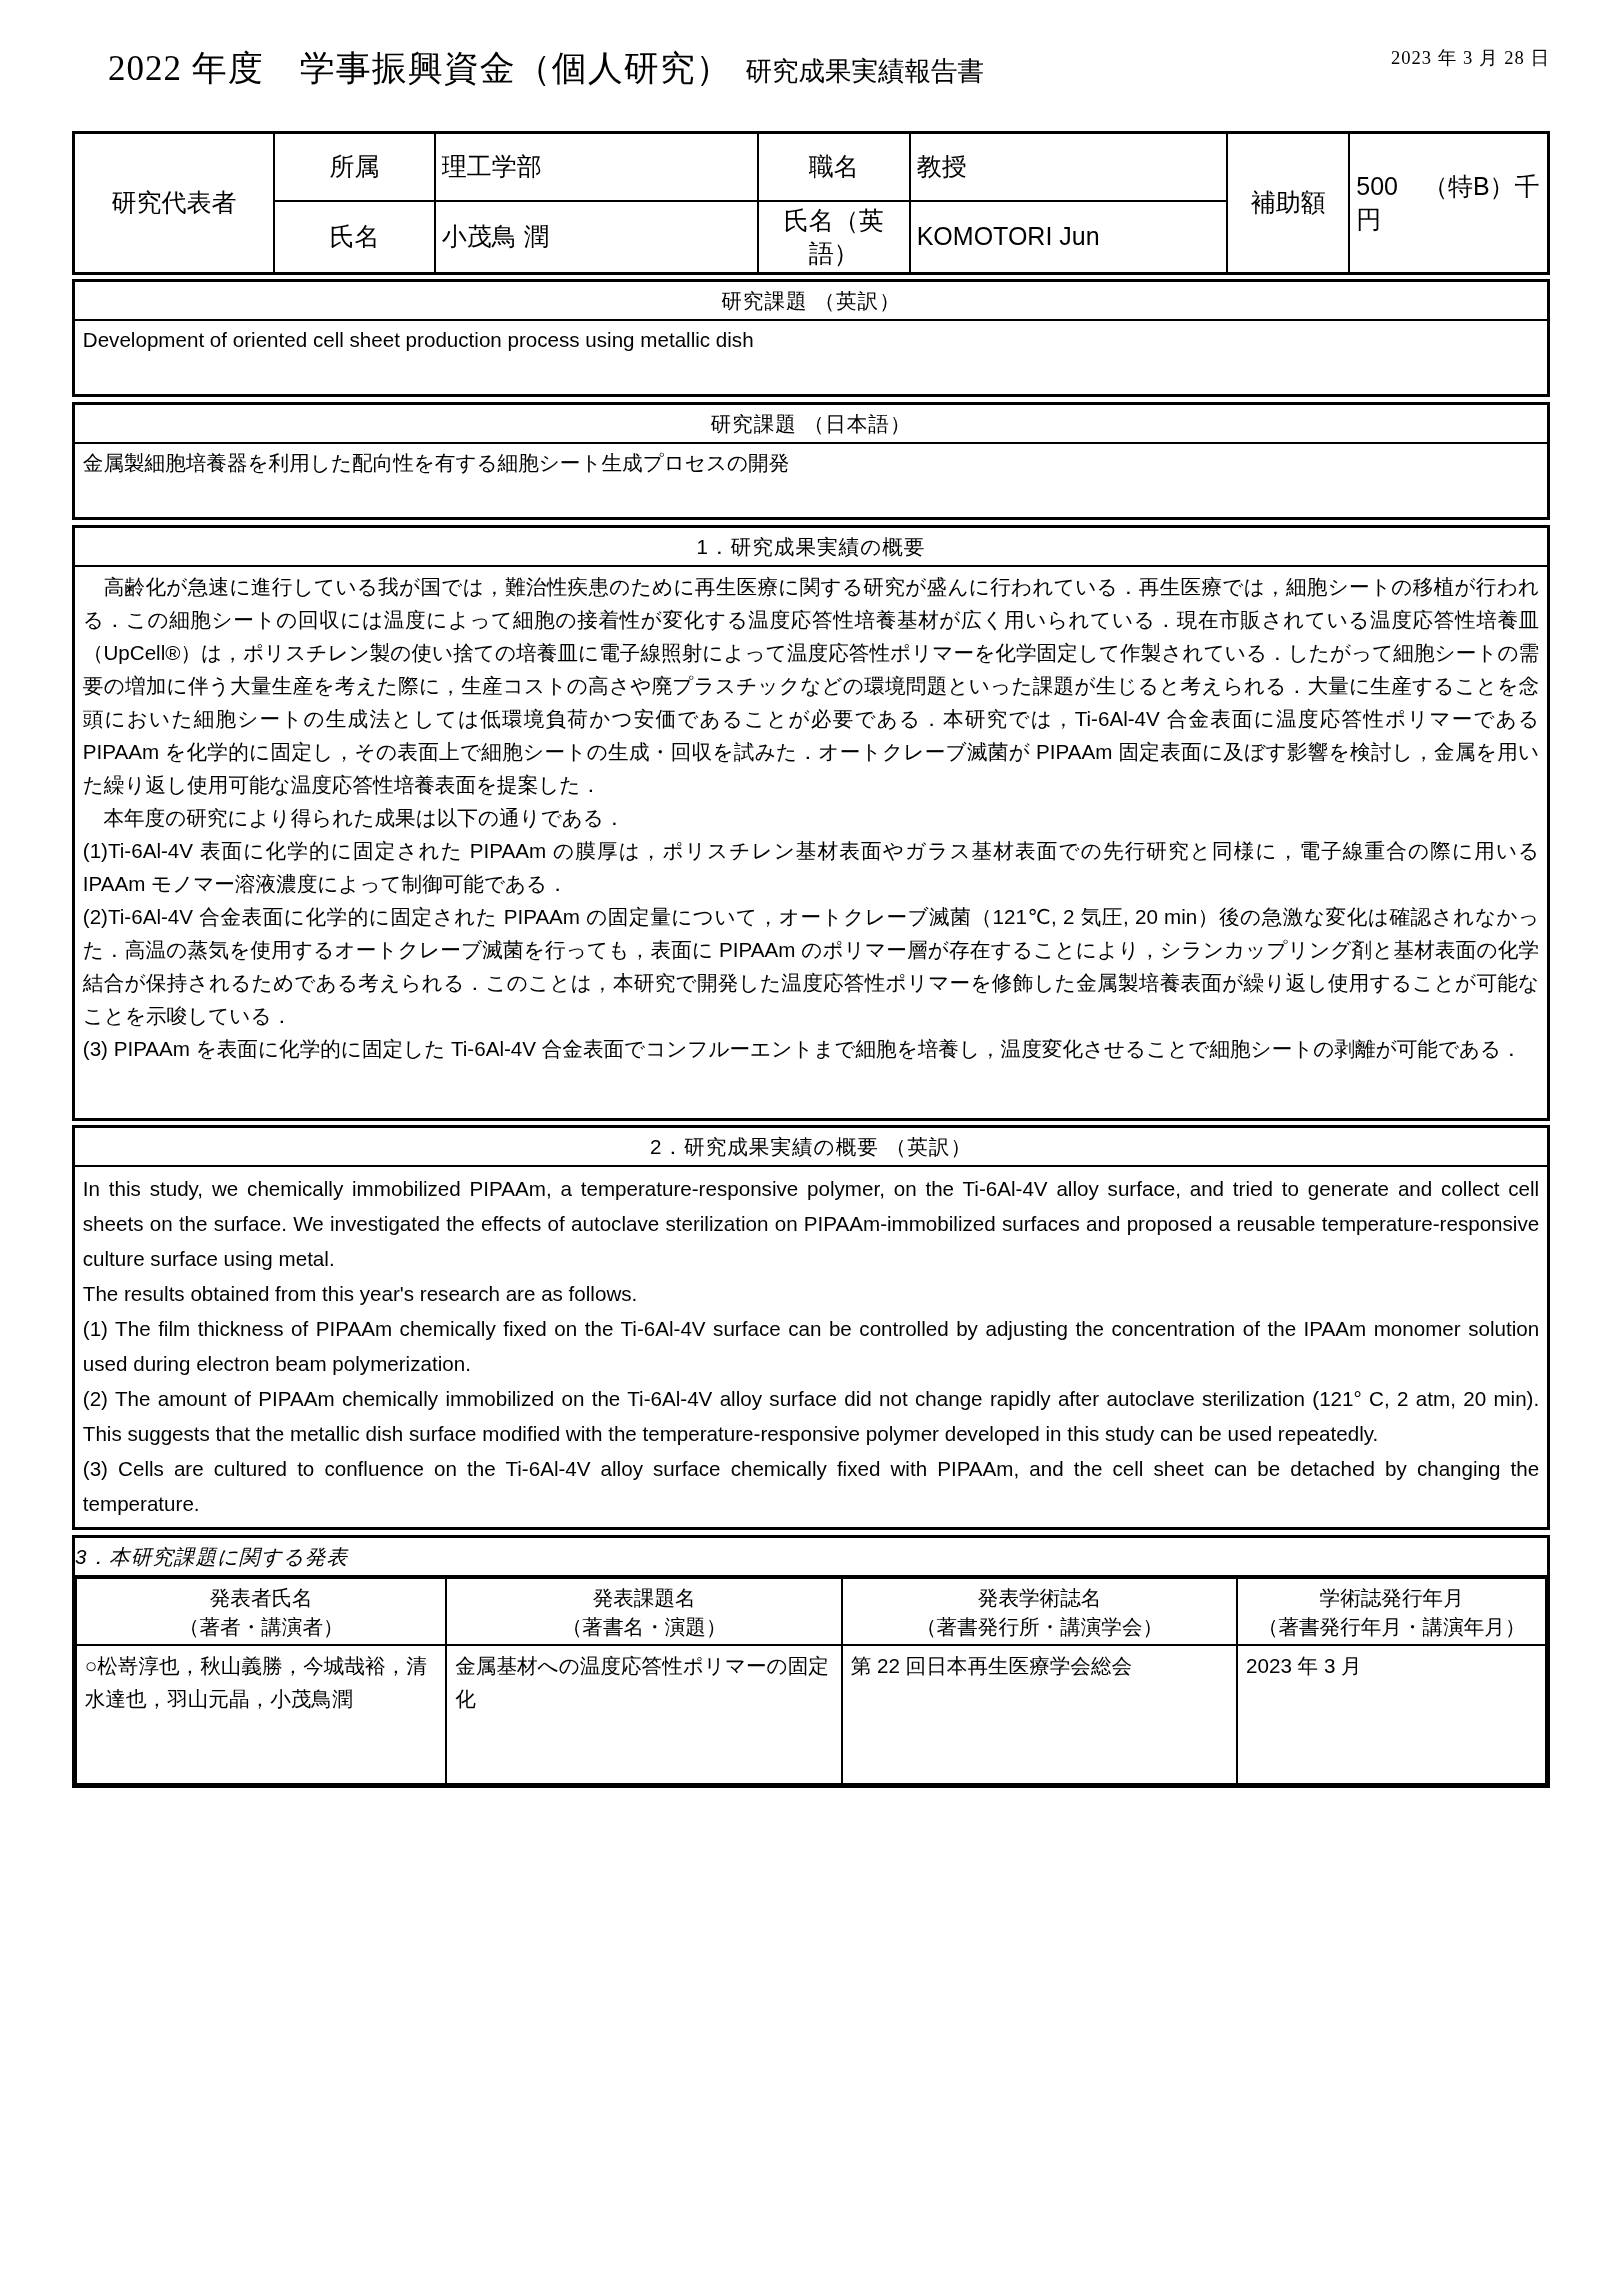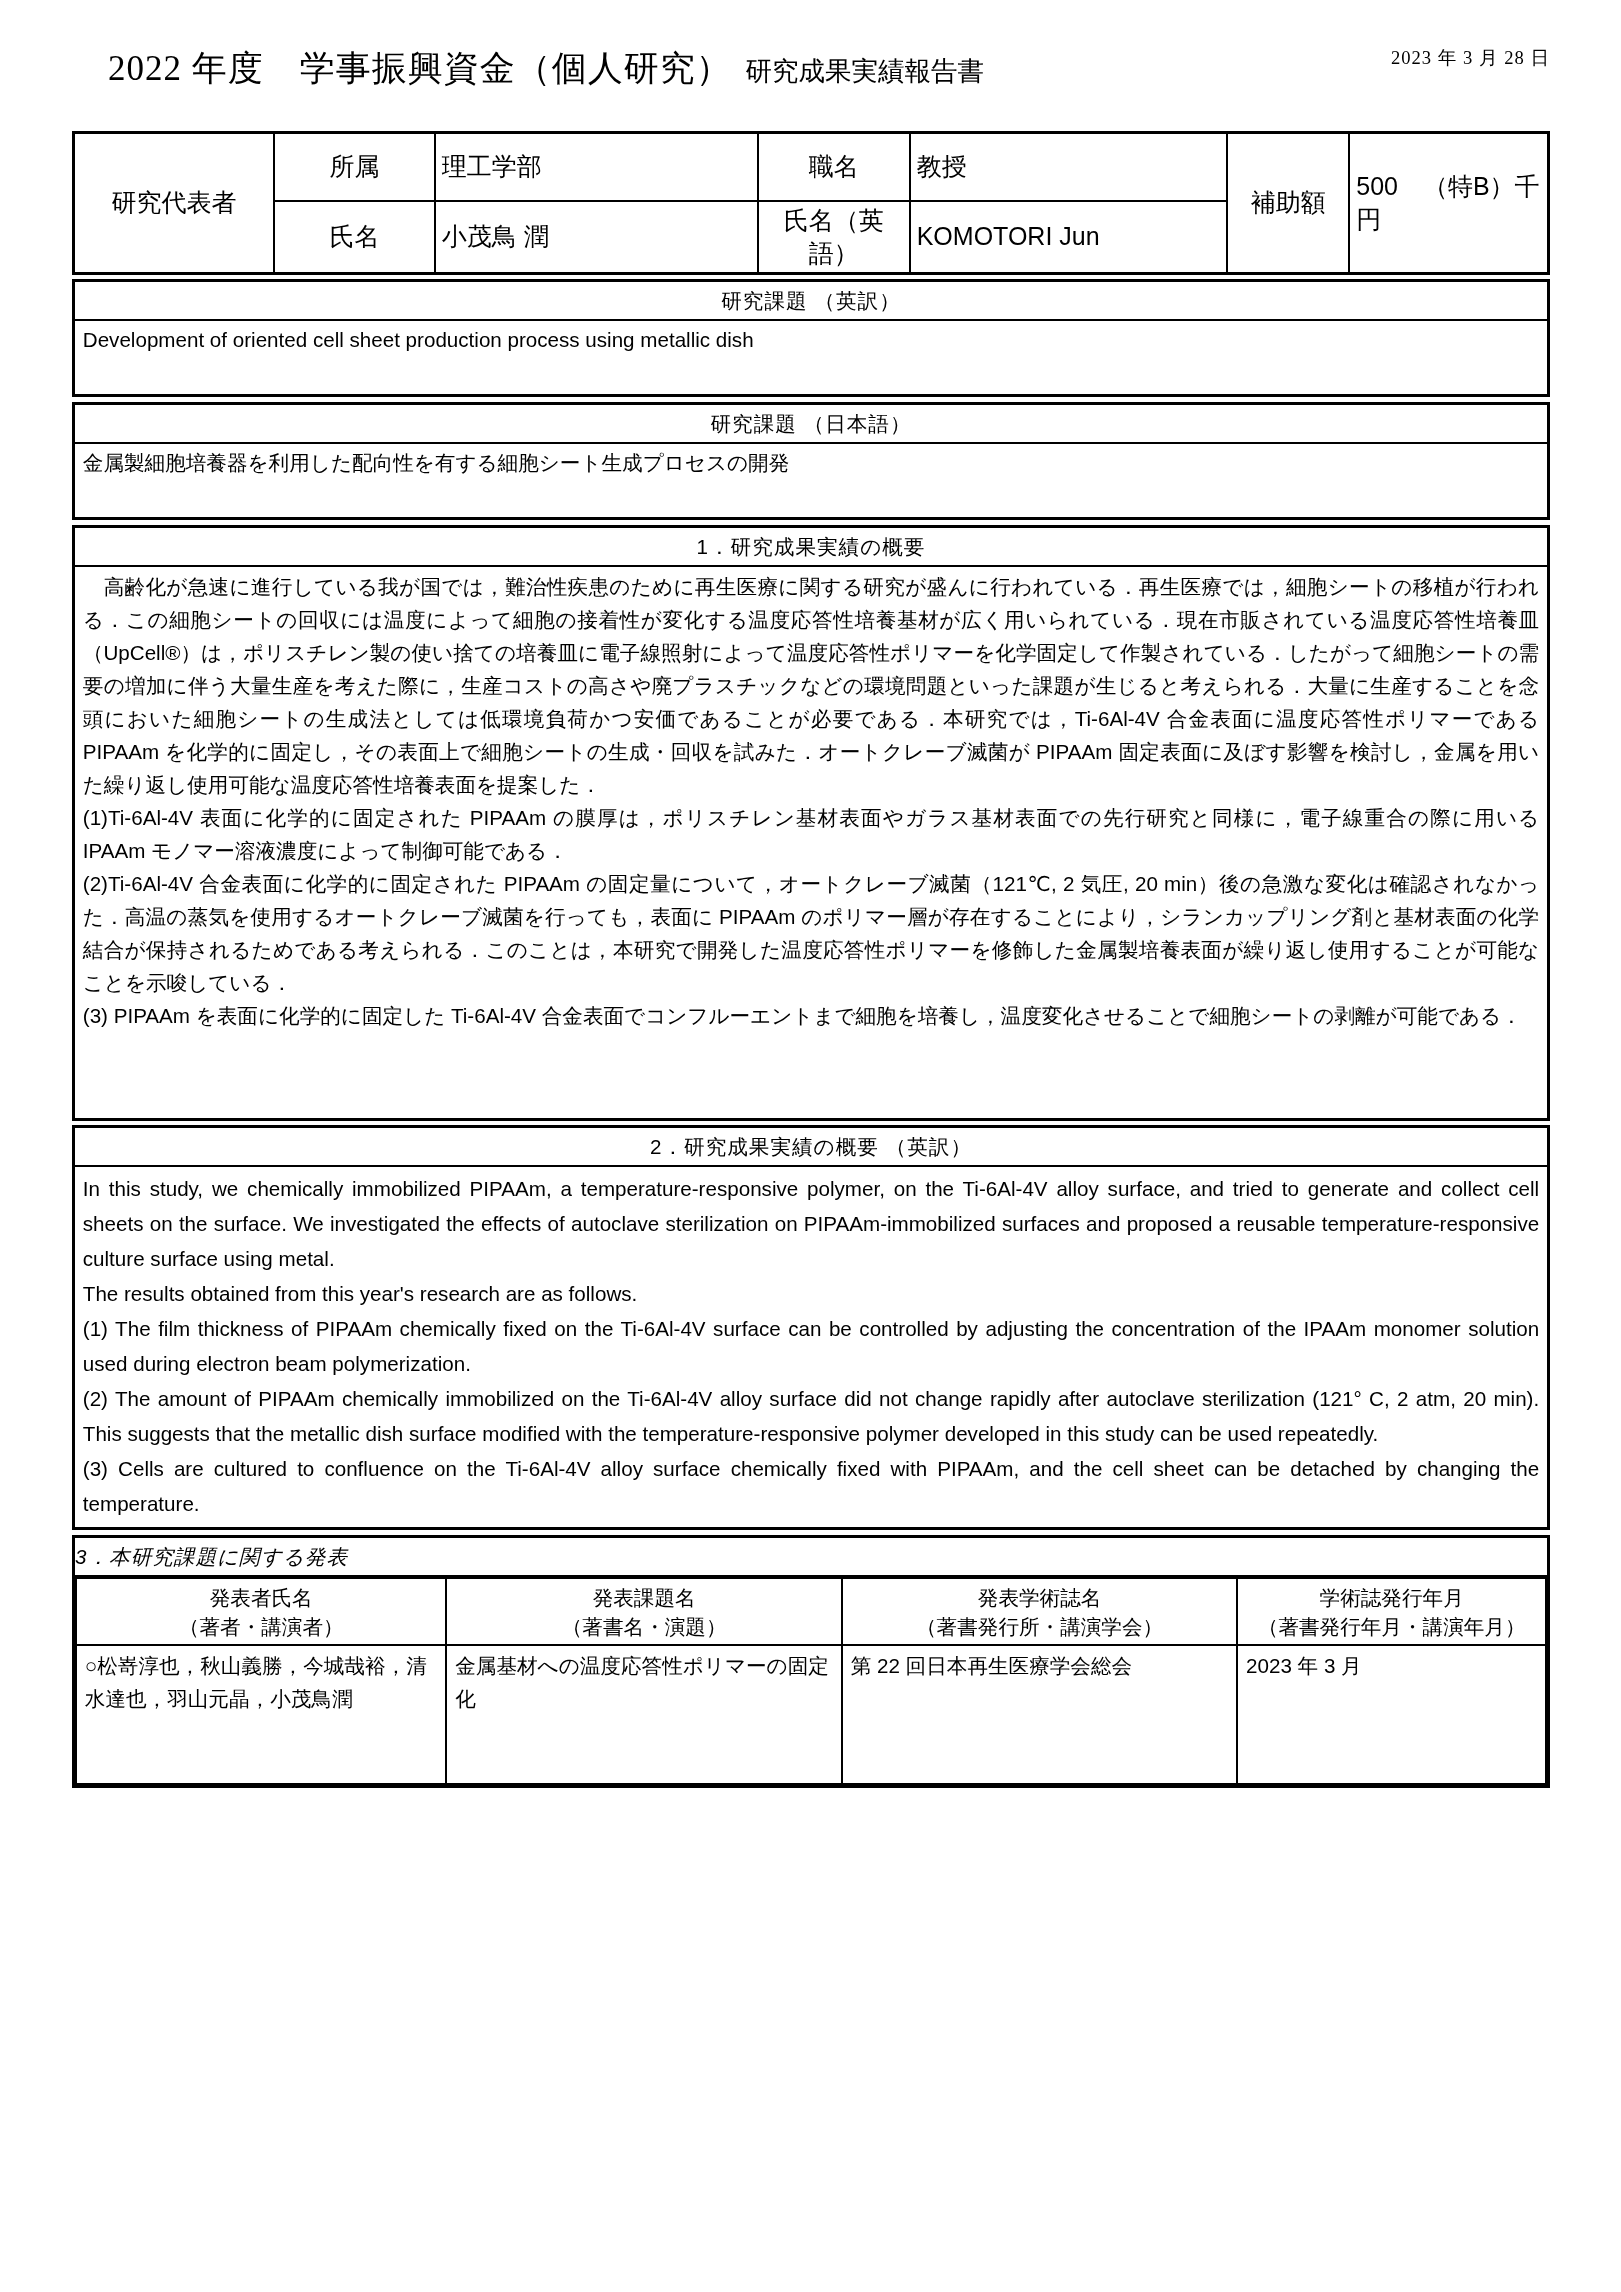--- a/index.html
+++ b/index.html
@@ -117,20 +117,21 @@
 
   <div class="box">
     <div class="box-header">研究課題 （日本語）</div>
     <div class="box-content topic-body">金属製細胞培養器を利用した配向性を有する細胞シート生成プロセスの開発</div>
   </div>
 
   <div class="box">
     <div class="box-header">1．研究成果実績の概要</div>
     <div class="box-content jp-body">
       <div class="para">　高齢化が急速に進行している我が国では，難治性疾患のために再生医療に関する研究が盛んに行われている．再生医療では，細胞シートの移植が行われる．この細胞シートの回収には温度によって細胞の接着性が変化する温度応答性培養基材が広く用いられている．現在市販されている温度応答性培養皿（UpCell®）は，ポリスチレン製の使い捨ての培養皿に電子線照射によって温度応答性ポリマーを化学固定して作製されている．したがって細胞シートの需要の増加に伴う大量生産を考えた際に，生産コストの高さや廃プラスチックなどの環境問題といった課題が生じると考えられる．大量に生産することを念頭においた細胞シートの生成法としては低環境負荷かつ安価であることが必要である．本研究では，Ti-6Al-4V 合金表面に温度応答性ポリマーである PIPAAm を化学的に固定し，その表面上で細胞シートの生成・回収を試みた．オートクレーブ滅菌が PIPAAm 固定表面に及ぼす影響を検討し，金属を用いた繰り返し使用可能な温度応答性培養表面を提案した．</div>
+      <div class="para">　本年度の研究により得られた成果は以下の通りである．</div>
       <div class="para">(1)Ti-6Al-4V 表面に化学的に固定された PIPAAm の膜厚は，ポリスチレン基材表面やガラス基材表面での先行研究と同様に，電子線重合の際に用いる IPAAm モノマー溶液濃度によって制御可能である．</div>
       <div class="para">(2)Ti-6Al-4V 合金表面に化学的に固定された PIPAAm の固定量について，オートクレーブ滅菌（121℃, 2 気圧, 20 min）後の急激な変化は確認されなかった．高温の蒸気を使用するオートクレーブ滅菌を行っても，表面に PIPAAm のポリマー層が存在することにより，シランカップリング剤と基材表面の化学結合が保持されるためである考えられる．このことは，本研究で開発した温度応答性ポリマーを修飾した金属製培養表面が繰り返し使用することが可能なことを示唆している．</div>
       <div class="para">(3) PIPAAm を表面に化学的に固定した Ti-6Al-4V 合金表面でコンフルーエントまで細胞を培養し，温度変化させることで細胞シートの剥離が可能である．</div>
     </div>
   </div>
 
   <div class="box">
     <div class="box-header">2．研究成果実績の概要 （英訳）</div>
     <div class="box-content en-body">
       <div class="para">In this study, we chemically immobilized PIPAAm, a temperature-responsive polymer, on the Ti-6Al-4V alloy surface, and tried to generate and collect cell sheets on the surface. We investigated the effects of autoclave sterilization on PIPAAm-immobilized surfaces and proposed a reusable temperature-responsive culture surface using metal.</div>

